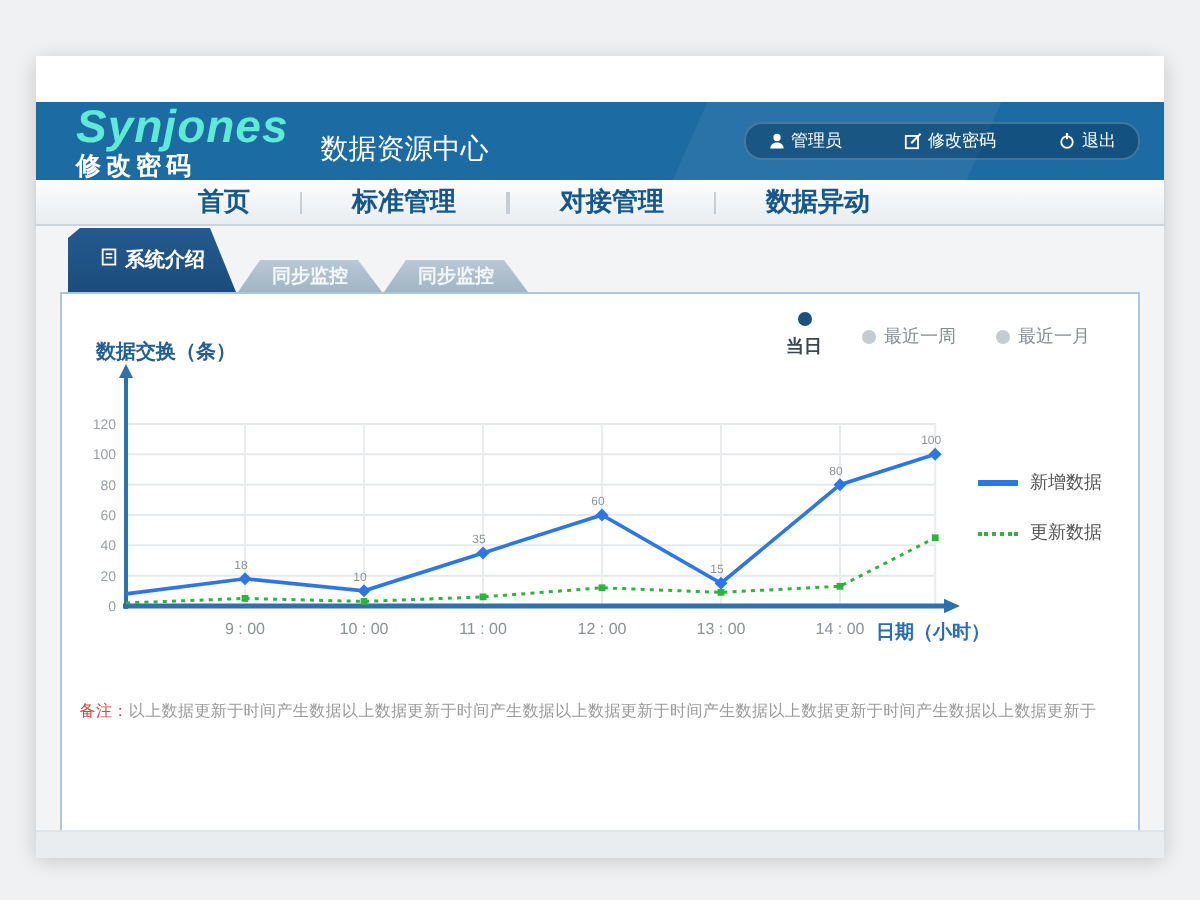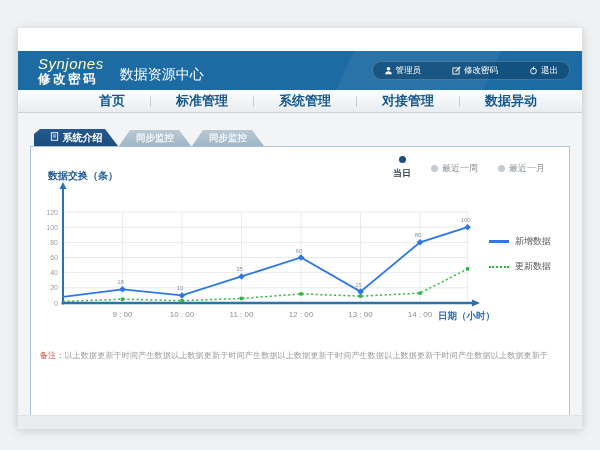--- a/index.html
+++ b/index.html
@@ -6,38 +6,38 @@
     font-family:"Liberation Sans", sans-serif;background:#eff1f3;}
   .window{position:absolute;left:18px;top:28px;width:564px;height:400px;background:#fff;
     box-shadow:0 2px 10px rgba(0,0,0,.18);}
   .win-top{height:23px;background:#fff;}
   
   .app-header{height:39px;position:relative;background:#1c6ba3;display:flex;align-items:center;
     padding:0 12px;overflow:hidden;}
   .app-header::before{content:'';position:absolute;top:-5px;bottom:-5px;left:58%;width:26%;
     background:rgba(255,255,255,.06);transform:skewX(-24deg);}
   .logo-block{line-height:1;margin-left:8px;}
-  .logo-brand{font-size:15px;font-weight:normal;font-style:italic;color:#fef9c3;letter-spacing:.5px;}
+  .logo-brand{font-size:23px;font-weight:bold;font-style:italic;color:#5eead4;letter-spacing:.5px;}
   .logo-sub{font-size:12.5px;font-weight:bold;color:#fff;letter-spacing:2.5px;margin-top:2px;}
   .app-title{color:#fff;font-size:14px;margin-left:16px;padding-top:9px;}
   .user-pill{margin-left:auto;display:flex;align-items:center;background:rgba(8,48,82,.42);
     border:1px solid rgba(255,255,255,.20);border-radius:9px;height:17px;padding:0 11px;gap:31px;z-index:1;font-family:Liberation Mono, monospace;}
   .user-item{display:flex;align-items:center;gap:3px;color:#fff;font-size:8.5px;white-space:nowrap;}
   .user-item svg{display:block;}
   
   .navbar{height:22px;display:flex;align-items:center;background:linear-gradient(#fcfdfe,#e9edf0);
     border-bottom:1px solid #ccd3d9;padding-left:56px;box-shadow:0 1px 2px rgba(0,0,0,.06);}
   .nav-item{font-size:13px;font-weight:bold;color:#17588c;padding:0 25px;white-space:nowrap;}
   .nav-div{width:1px;height:11px;background:#c6cdd4;}
   
   .content{position:relative;height:316px;background:#f2f4f6;}
   .tabs{position:absolute;left:16px;top:14px;height:19px;display:flex;align-items:flex-end;z-index:2;}
   .tab{color:#fff;font-weight:bold;display:flex;align-items:center;justify-content:center;gap:4px;
     white-space:nowrap;}
-  .tab.active{height:17px;width:84px;font-size:10px;background:linear-gradient(#255a8e,#1b4c7d);
+  .tab.active{height:32px;width:84px;font-size:10px;background:linear-gradient(#255a8e,#1b4c7d);
     clip-path:polygon(0 100%,0 5px,6px 0,calc(100% - 13px) 0,100% 100%);}
   .tab.inactive{height:16px;width:72px;font-size:9.5px;color:#f3f7fa;margin-left:1px;
     background:linear-gradient(#b9c9d5,#a0b5c3);
     clip-path:polygon(11px 0,calc(100% - 12px) 0,100% 100%,0 100%);}
   .panel{position:absolute;left:12px;right:12px;top:33px;height:268px;background:#fff;
     border:1px solid #a9c6de;}
   .radios{position:absolute;top:9px;right:24px;display:flex;gap:20px;align-items:center;}
   .radio-item{display:flex;align-items:center;gap:4px;font-size:9px;color:#858d94;}
   .radio-item .dot{width:7px;height:7px;border-radius:50%;background:#c4cbd1;}
   .radio-item.selected .dot{background:#1b4f7e;}
@@ -94,21 +94,20 @@
         <span>退出</span>
       </div>
     </div>
   </div>
 
   <div class="navbar">
     <div class="nav-item">首页</div>
     <div class="nav-div"></div>
     <div class="nav-item">标准管理</div>
     <div class="nav-div"></div>
-    <div class="nav-item">系统管理</div>
     <div class="nav-div"></div>
     <div class="nav-item">对接管理</div>
     <div class="nav-div"></div>
     <div class="nav-item">数据异动</div>
   </div>
 
   <div class="content">
     <div class="tabs">
       <div class="tab active">
         <span><svg width="9" height="9" viewBox="0 0 10 10">

